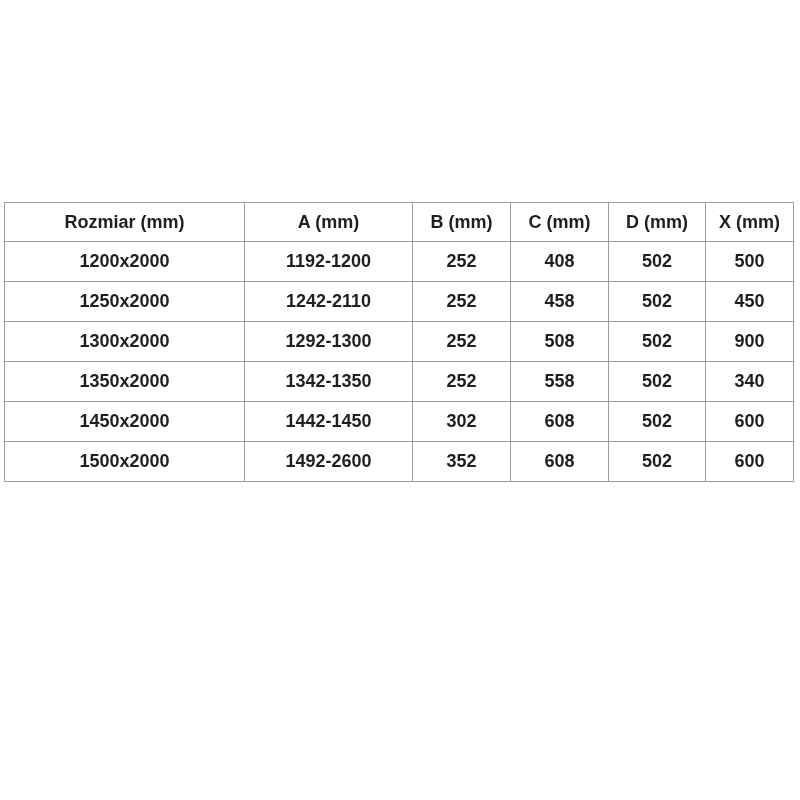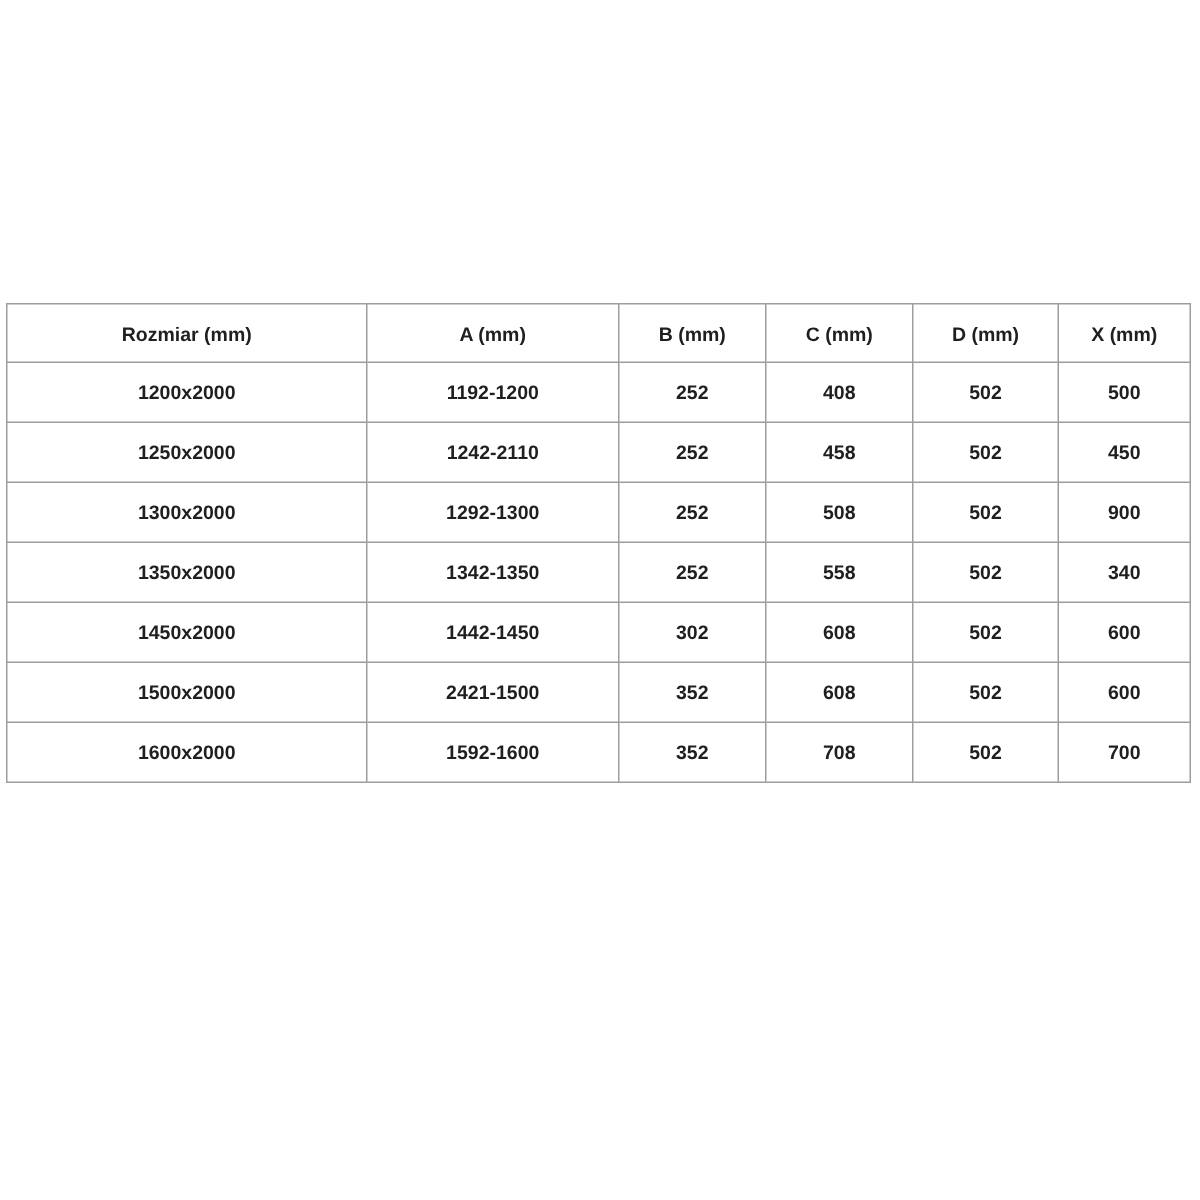--- a/index.html
+++ b/index.html
@@ -17,21 +17,21 @@
     top: 202px;
     width: 789px;
     border-collapse: collapse;
     table-layout: fixed;
   }
   .spec-table th, .spec-table td {
     border: 1px solid #9d9d9d;
     text-align: center;
     vertical-align: middle;
     color: #1f1f1f;
-    font-size: 13px;
+    font-size: 18px;
     padding: 0;
     white-space: nowrap;
     overflow: hidden;
   }
   .spec-table th {
     font-weight: bold;
     height: 38px;
   }
   .spec-table td {
     font-weight: bold;
@@ -102,28 +102,20 @@
     <tr>
       <td>1450x2000</td>
       <td>1442-1450</td>
       <td>302</td>
       <td>608</td>
       <td>502</td>
       <td>600</td>
     </tr>
     <tr>
       <td>1500x2000</td>
-      <td>2421-1500</td>
+      <td>1492-2600</td>
       <td>352</td>
       <td>608</td>
       <td>502</td>
       <td>600</td>
     </tr>
-    <tr>
-      <td>1600x2000</td>
-      <td>1592-1600</td>
-      <td>352</td>
-      <td>708</td>
-      <td>502</td>
-      <td>700</td>
-    </tr>
   </tbody>
 </table>
 
 </body></html>

